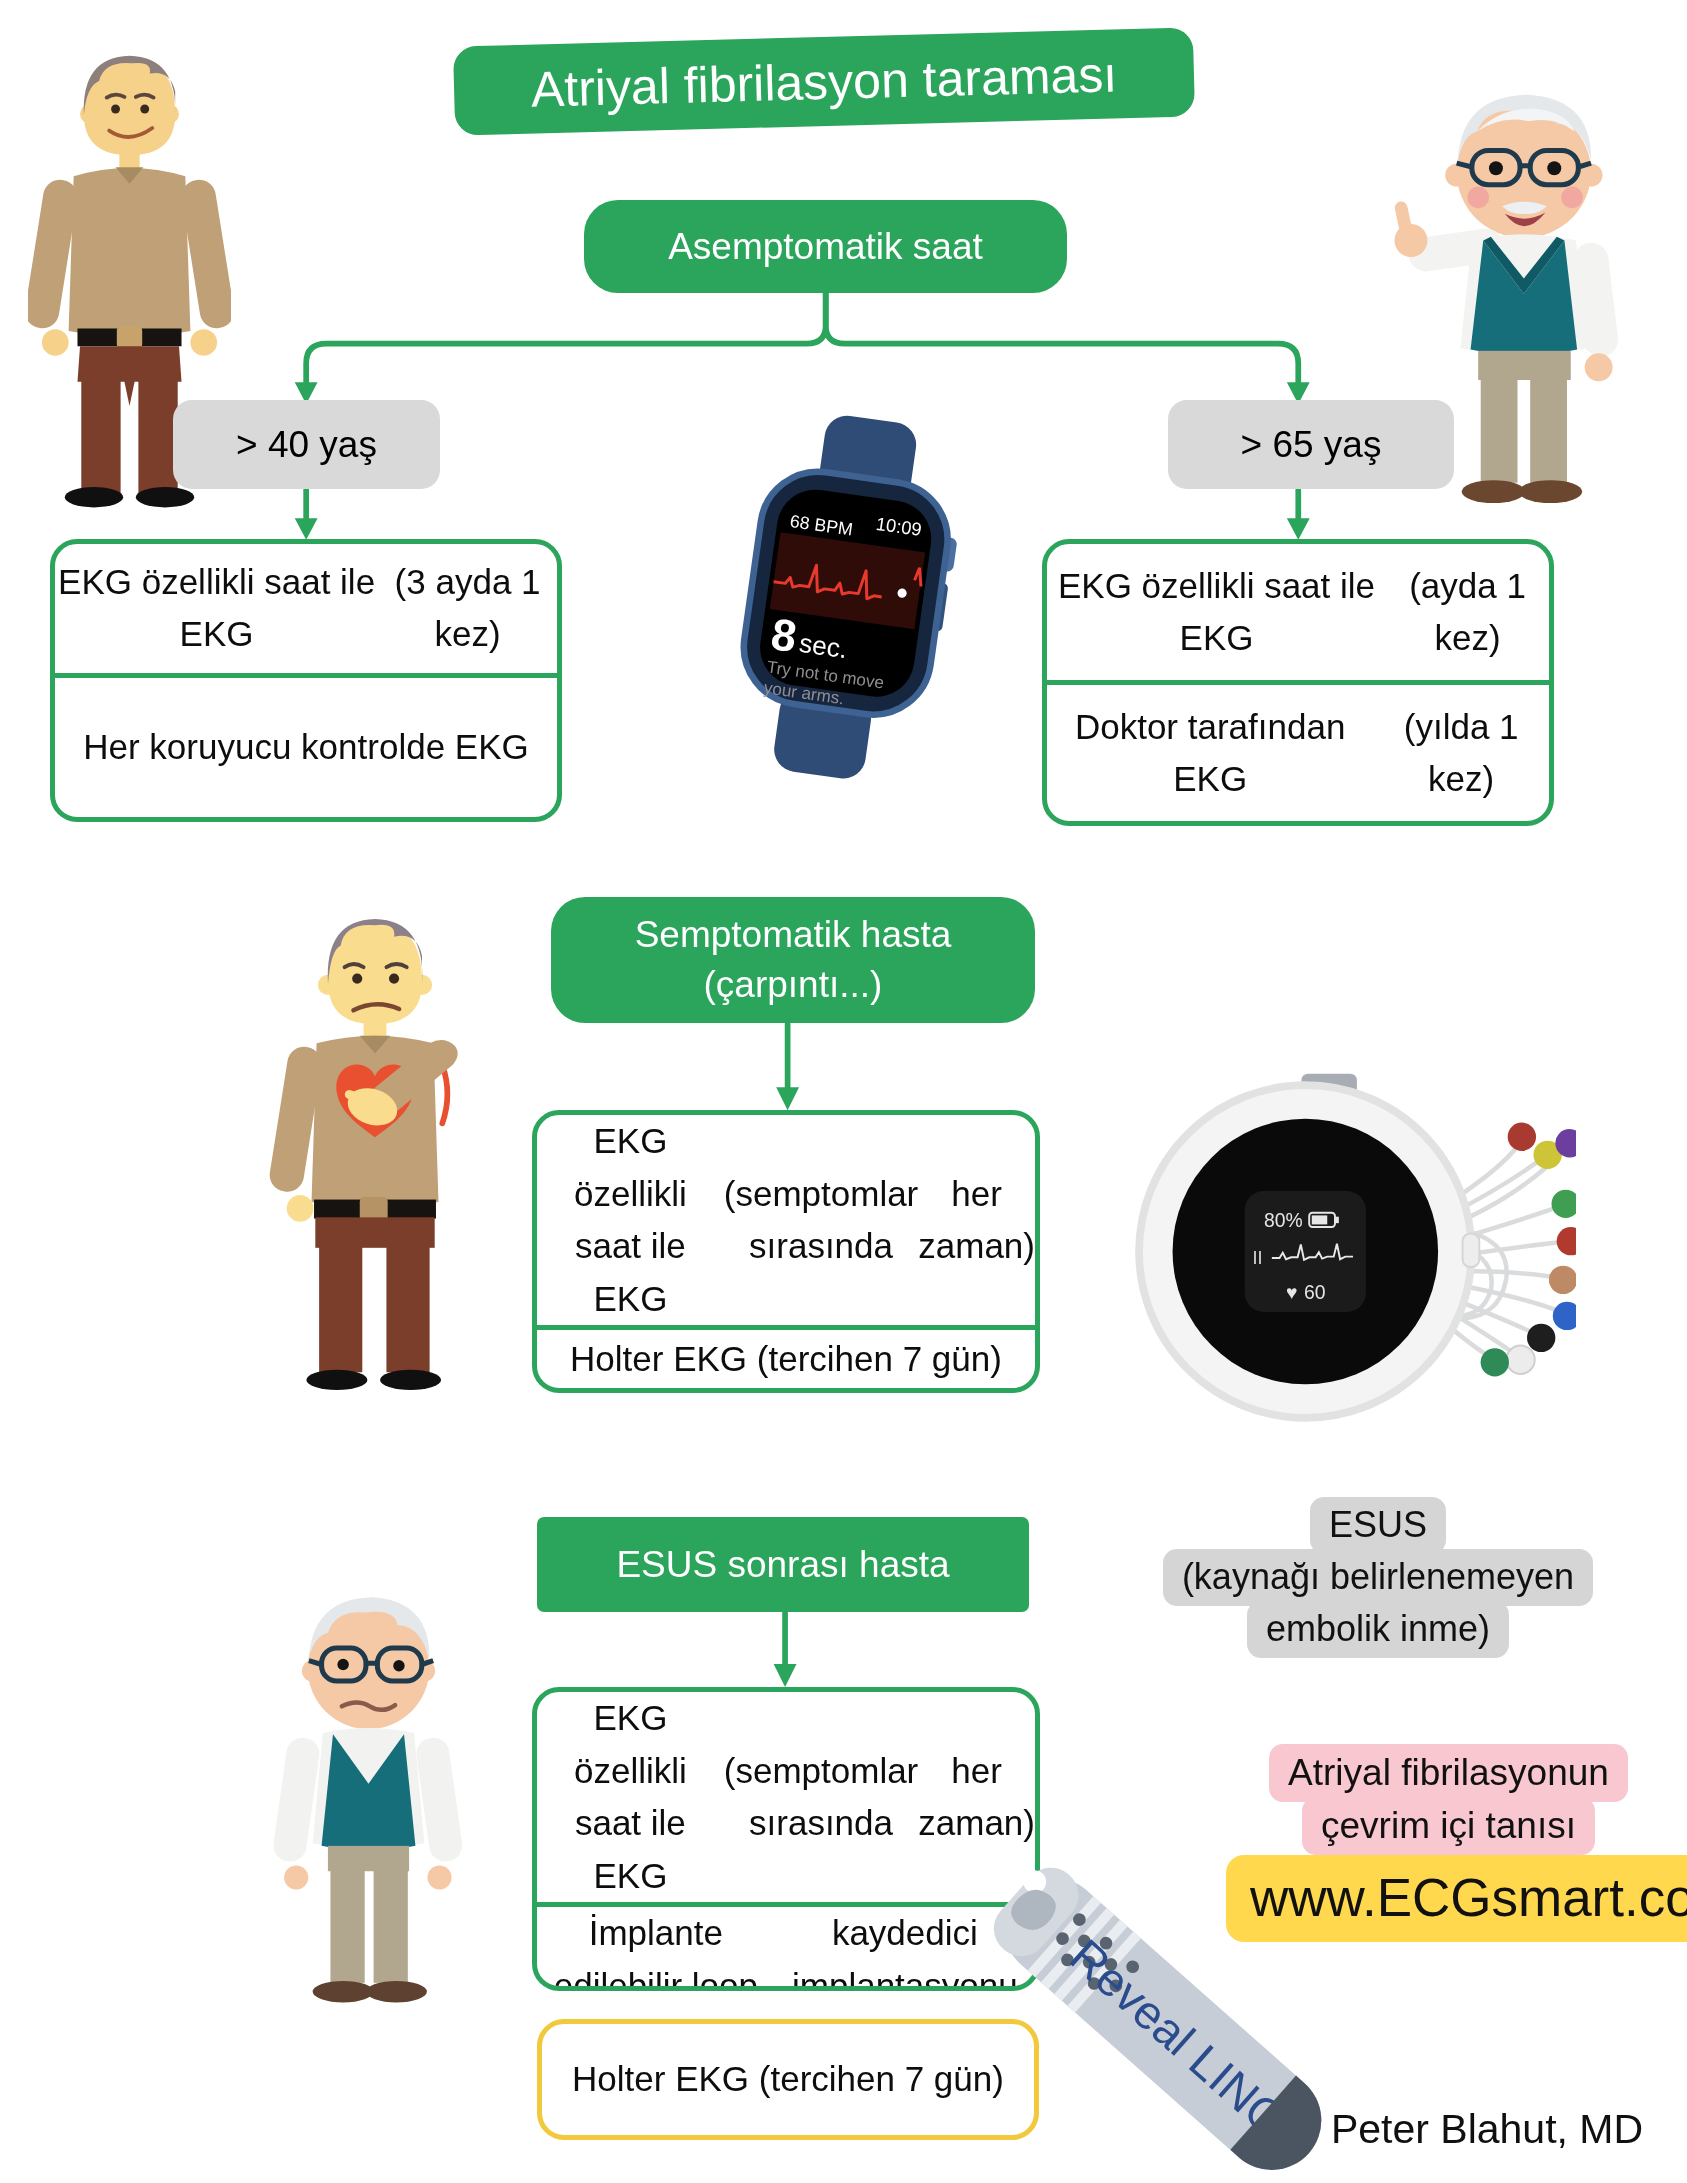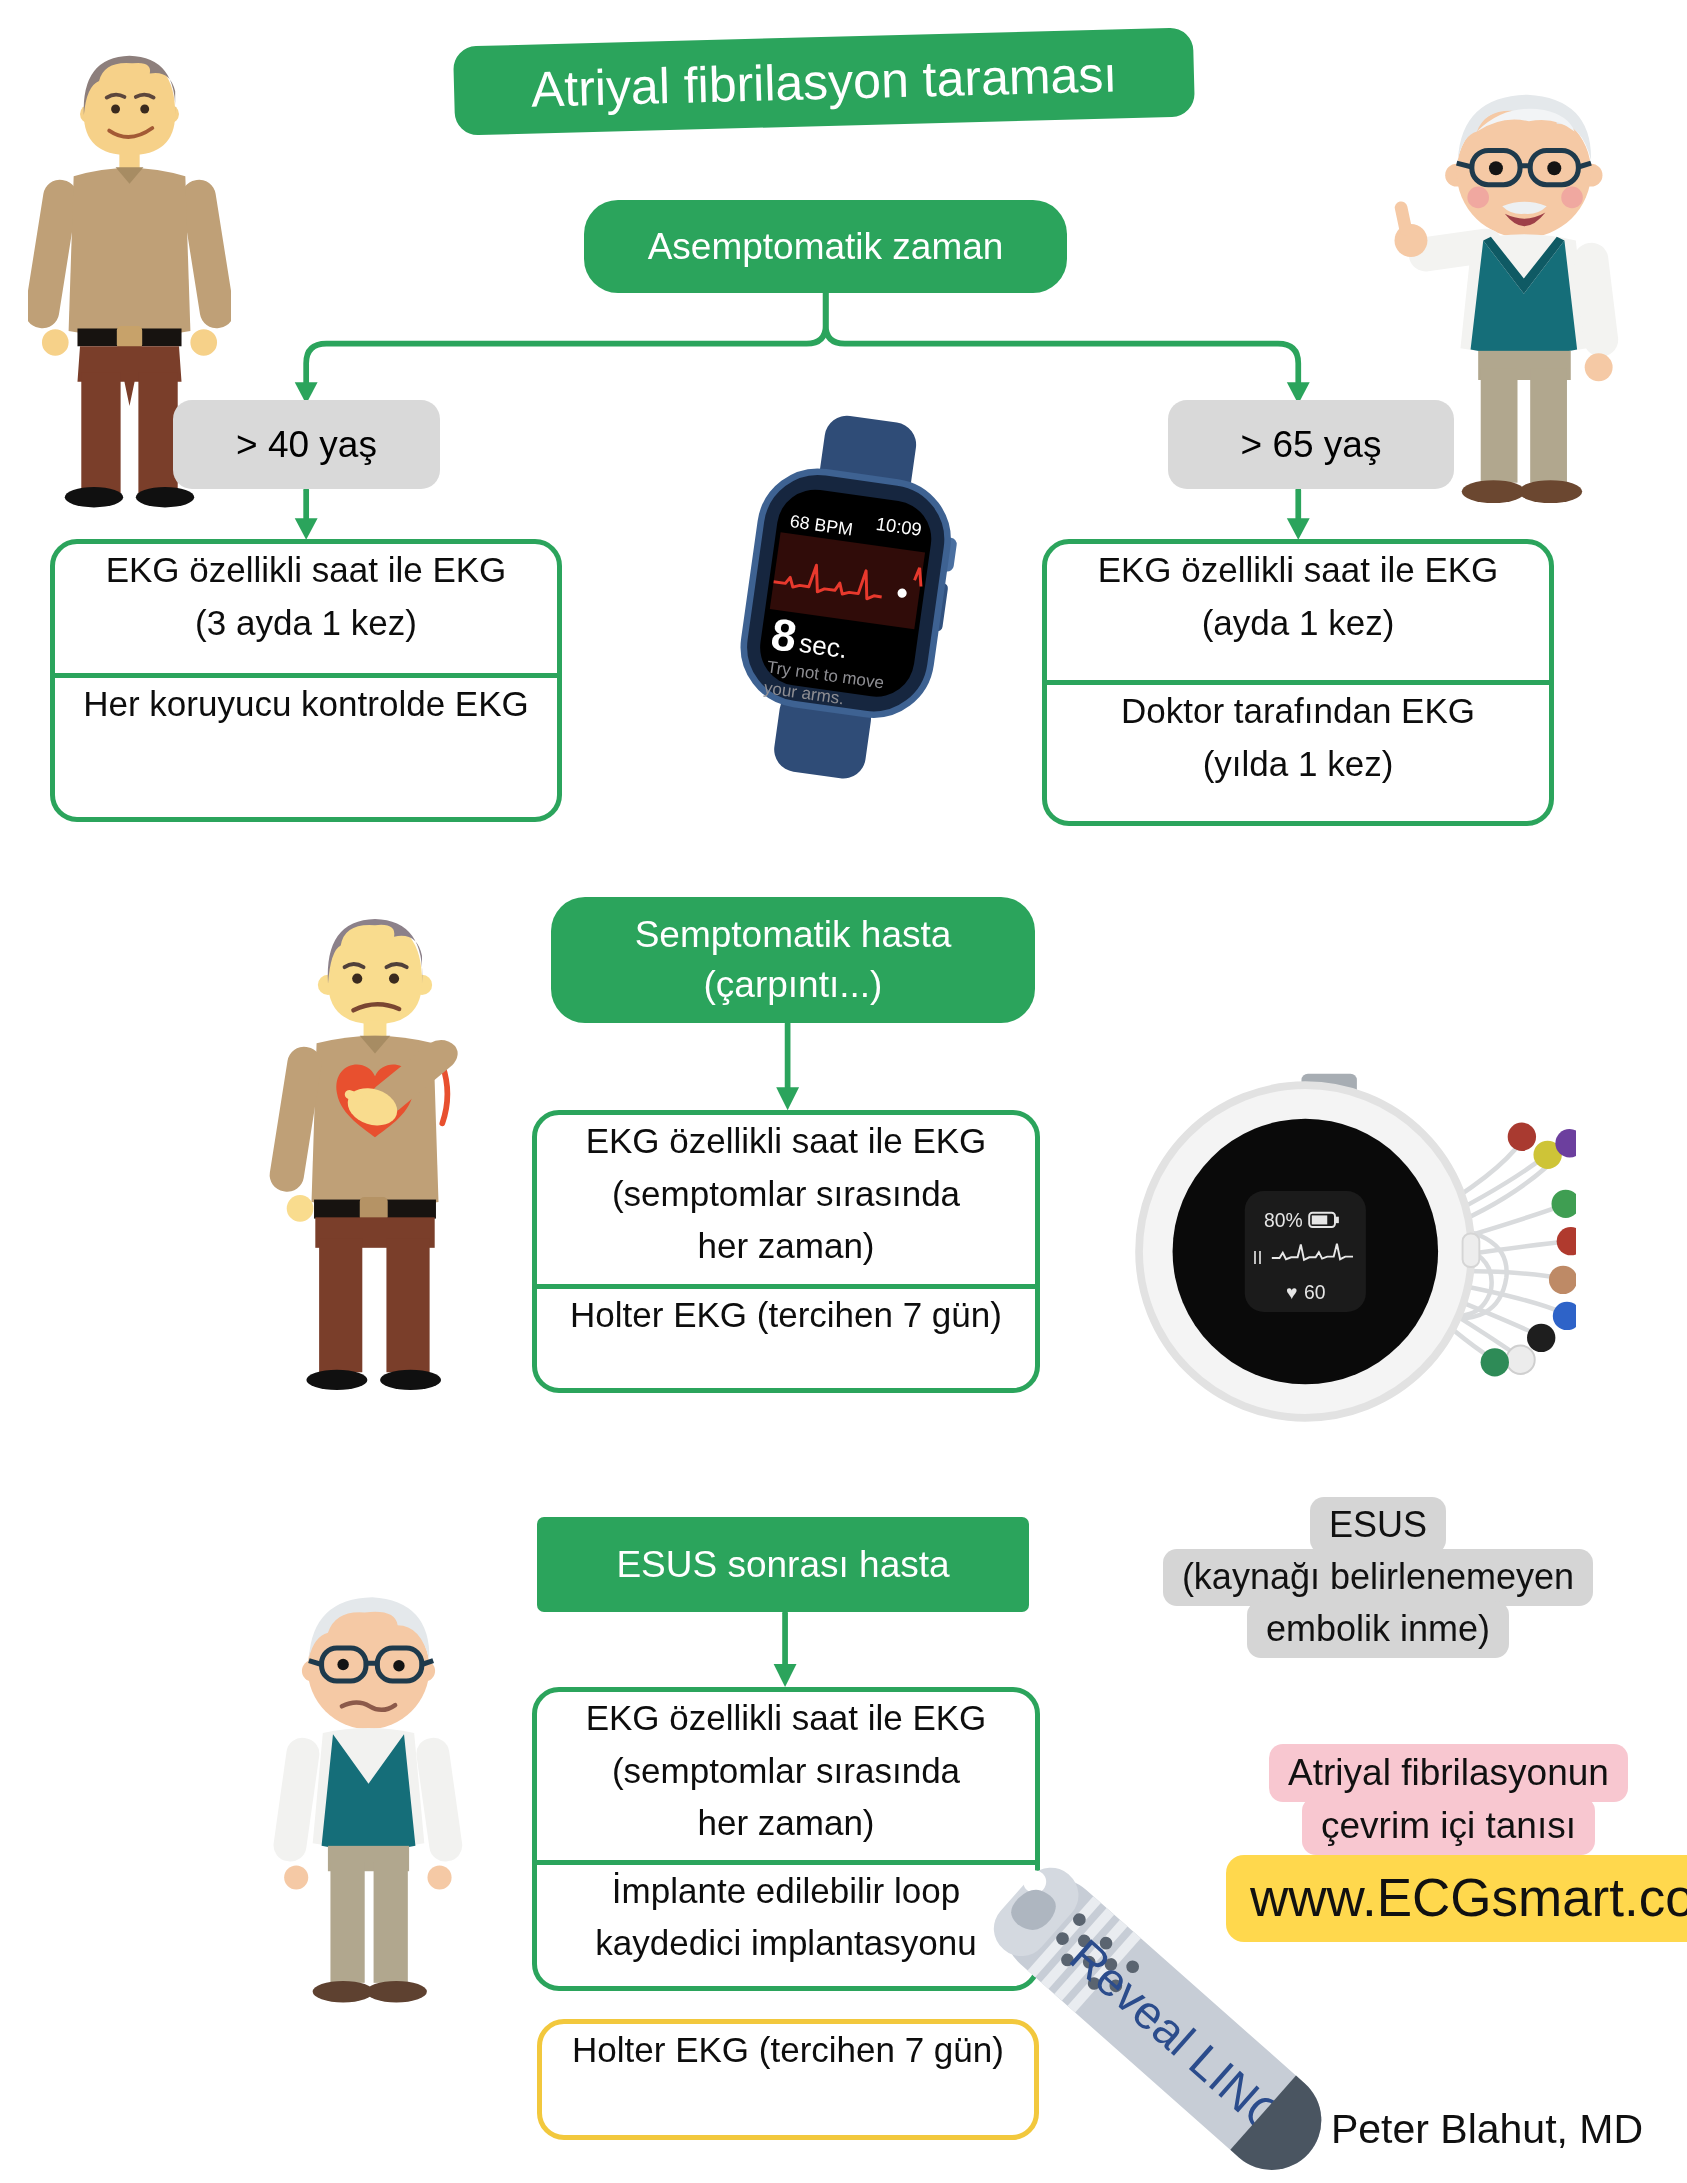--- a/index.html
+++ b/index.html
@@ -9,21 +9,21 @@
   .green-pill{background:#2BA45C;color:#fff;display:flex;flex-direction:column;align-items:center;
               justify-content:center;text-align:center;border-radius:34px;}
   .gray-pill{background:#D9D9D9;color:#000;display:flex;align-items:center;justify-content:center;
              text-align:center;border-radius:19px;}
   .node-label{font-size:37px;line-height:1.35;}
   .title-banner{background:#2BA45C;color:#fff;display:flex;align-items:center;justify-content:center;
                 border-radius:23px;transform:rotate(-1.5deg);font-size:50px;}
   .fbox{background:#fff;border:5.1px solid #2BA45C;border-radius:27px;display:flex;flex-direction:column;
         overflow:hidden;box-sizing:border-box;}
   .fbox.yellow{border-color:#F2C83D;}
-  .cell{display:flex;flex-direction:column;align-items:center;text-align:center;
+  .cell{display:flex;flex-direction:row;align-items:center;justify-content:center;text-align:center;
         font-size:35px;line-height:1.5;color:#0d0d0d;}
   .cell.divided{border-top:5.1px solid #2BA45C;}
   .hl-block{text-align:center;font-size:36px;line-height:1.3;}
   .hl{display:inline-block;padding:5.1px 19px;border-radius:14px;margin-bottom:-5.1px;}
   .hl.gray{background:#D5D5D5;}
   .hl.pink{background:#F8C7D0;}
   .hl.yellow{background:#FFD84D;border-radius:18px;font-size:53px;padding:9px 24px;}
   .author{font-size:41px;color:#101010;text-align:center;}
   svg text{font-family:"Liberation Sans",sans-serif;}
 </style>
@@ -105,21 +105,21 @@
     <rect x="306" y="272" width="54" height="180" rx="26" fill="#F3F3F1" transform="rotate(-7 333 272)"></rect>
     <circle cx="348" cy="468" r="22" fill="#F5C9A5"></circle>
     <rect x="158" y="442" width="146" height="46" fill="#B1A78E"></rect>
     <rect x="162" y="470" width="58" height="180" fill="#B1A78E"></rect>
     <rect x="240" y="470" width="58" height="180" fill="#B1A78E"></rect>
     <ellipse cx="182" cy="664" rx="50" ry="18" fill="#6B4730"></ellipse>
     <ellipse cx="272" cy="664" rx="50" ry="18" fill="#6B4730"></ellipse>
   </svg>
 
   <div class="abs green-pill node-label" style="left:584px;top:200px;width:483px;height:93px;">
-    <span>Asemptomatik zaman</span>
+    <span>Asemptomatik saat</span>
   </div>
 
   <div class="abs gray-pill node-label" style="left:173px;top:400px;width:267px;height:89px;">
     <span>&gt; 40 yaş</span>
   </div>
   <div class="abs gray-pill node-label" style="left:1168px;top:400px;width:286px;height:89px;">
     <span>&gt; 65 yaş</span>
   </div>
 
   <div class="abs fbox" style="left:50px;top:539px;width:512px;height:283px;">

